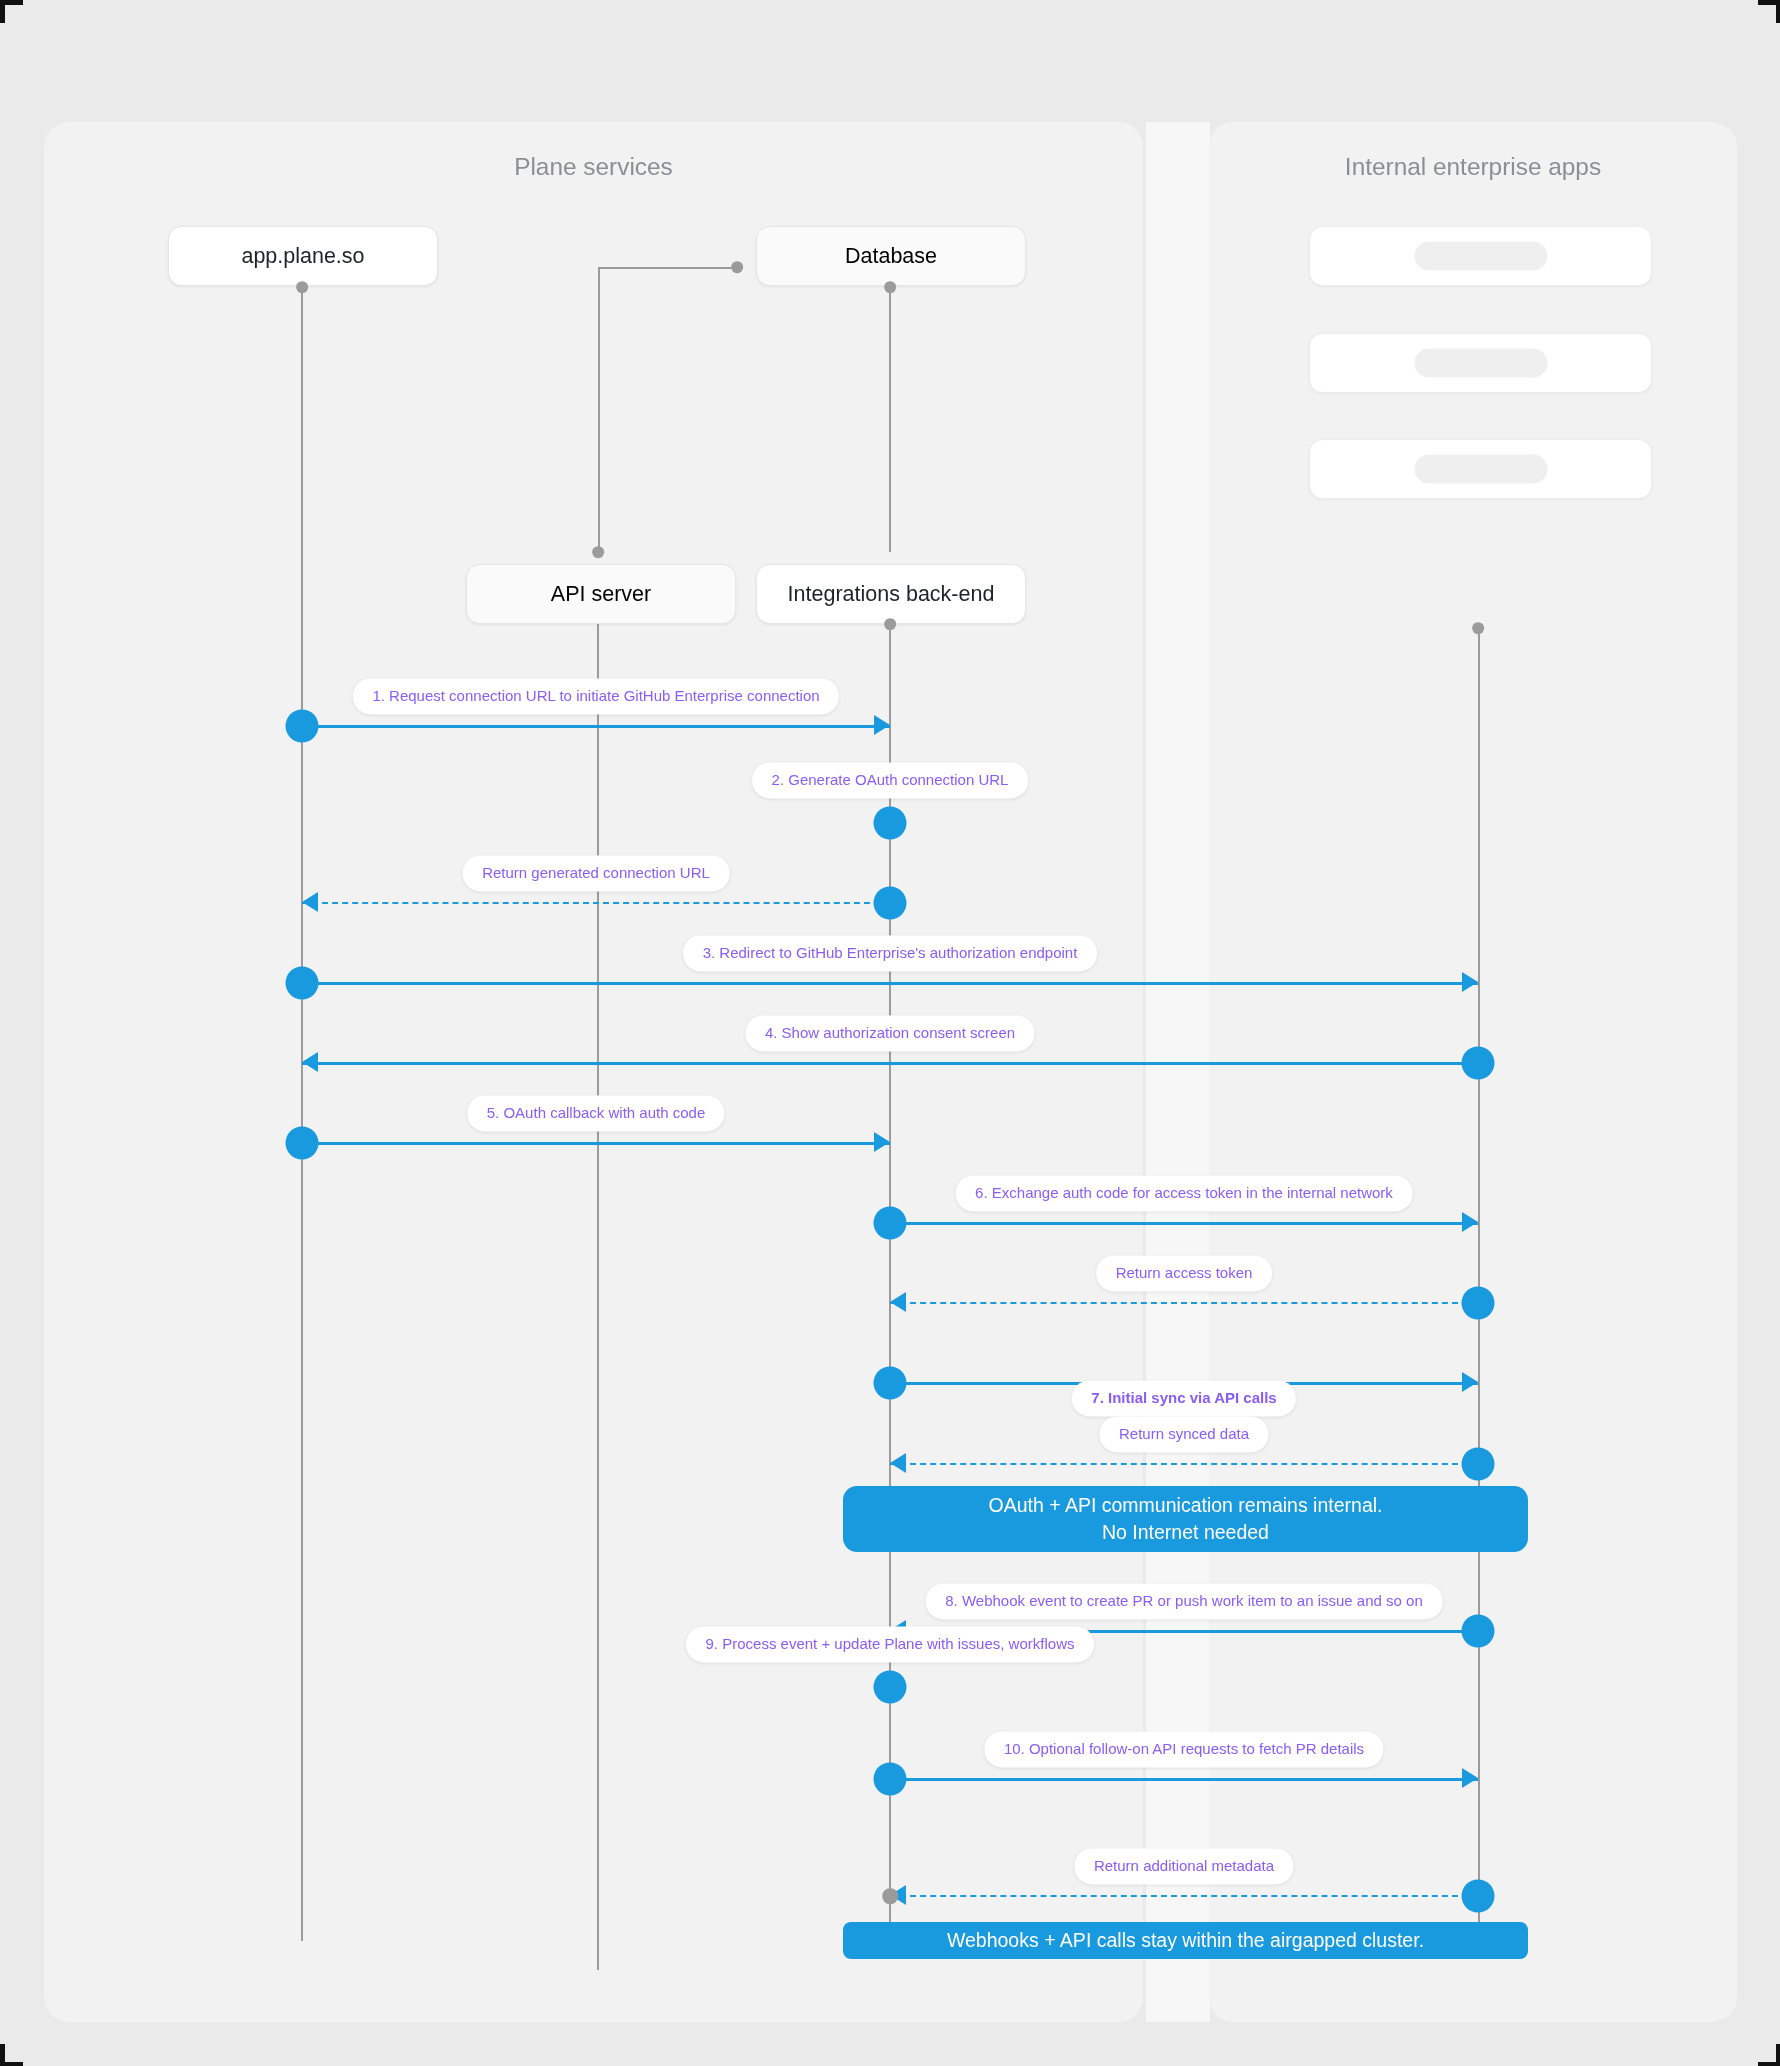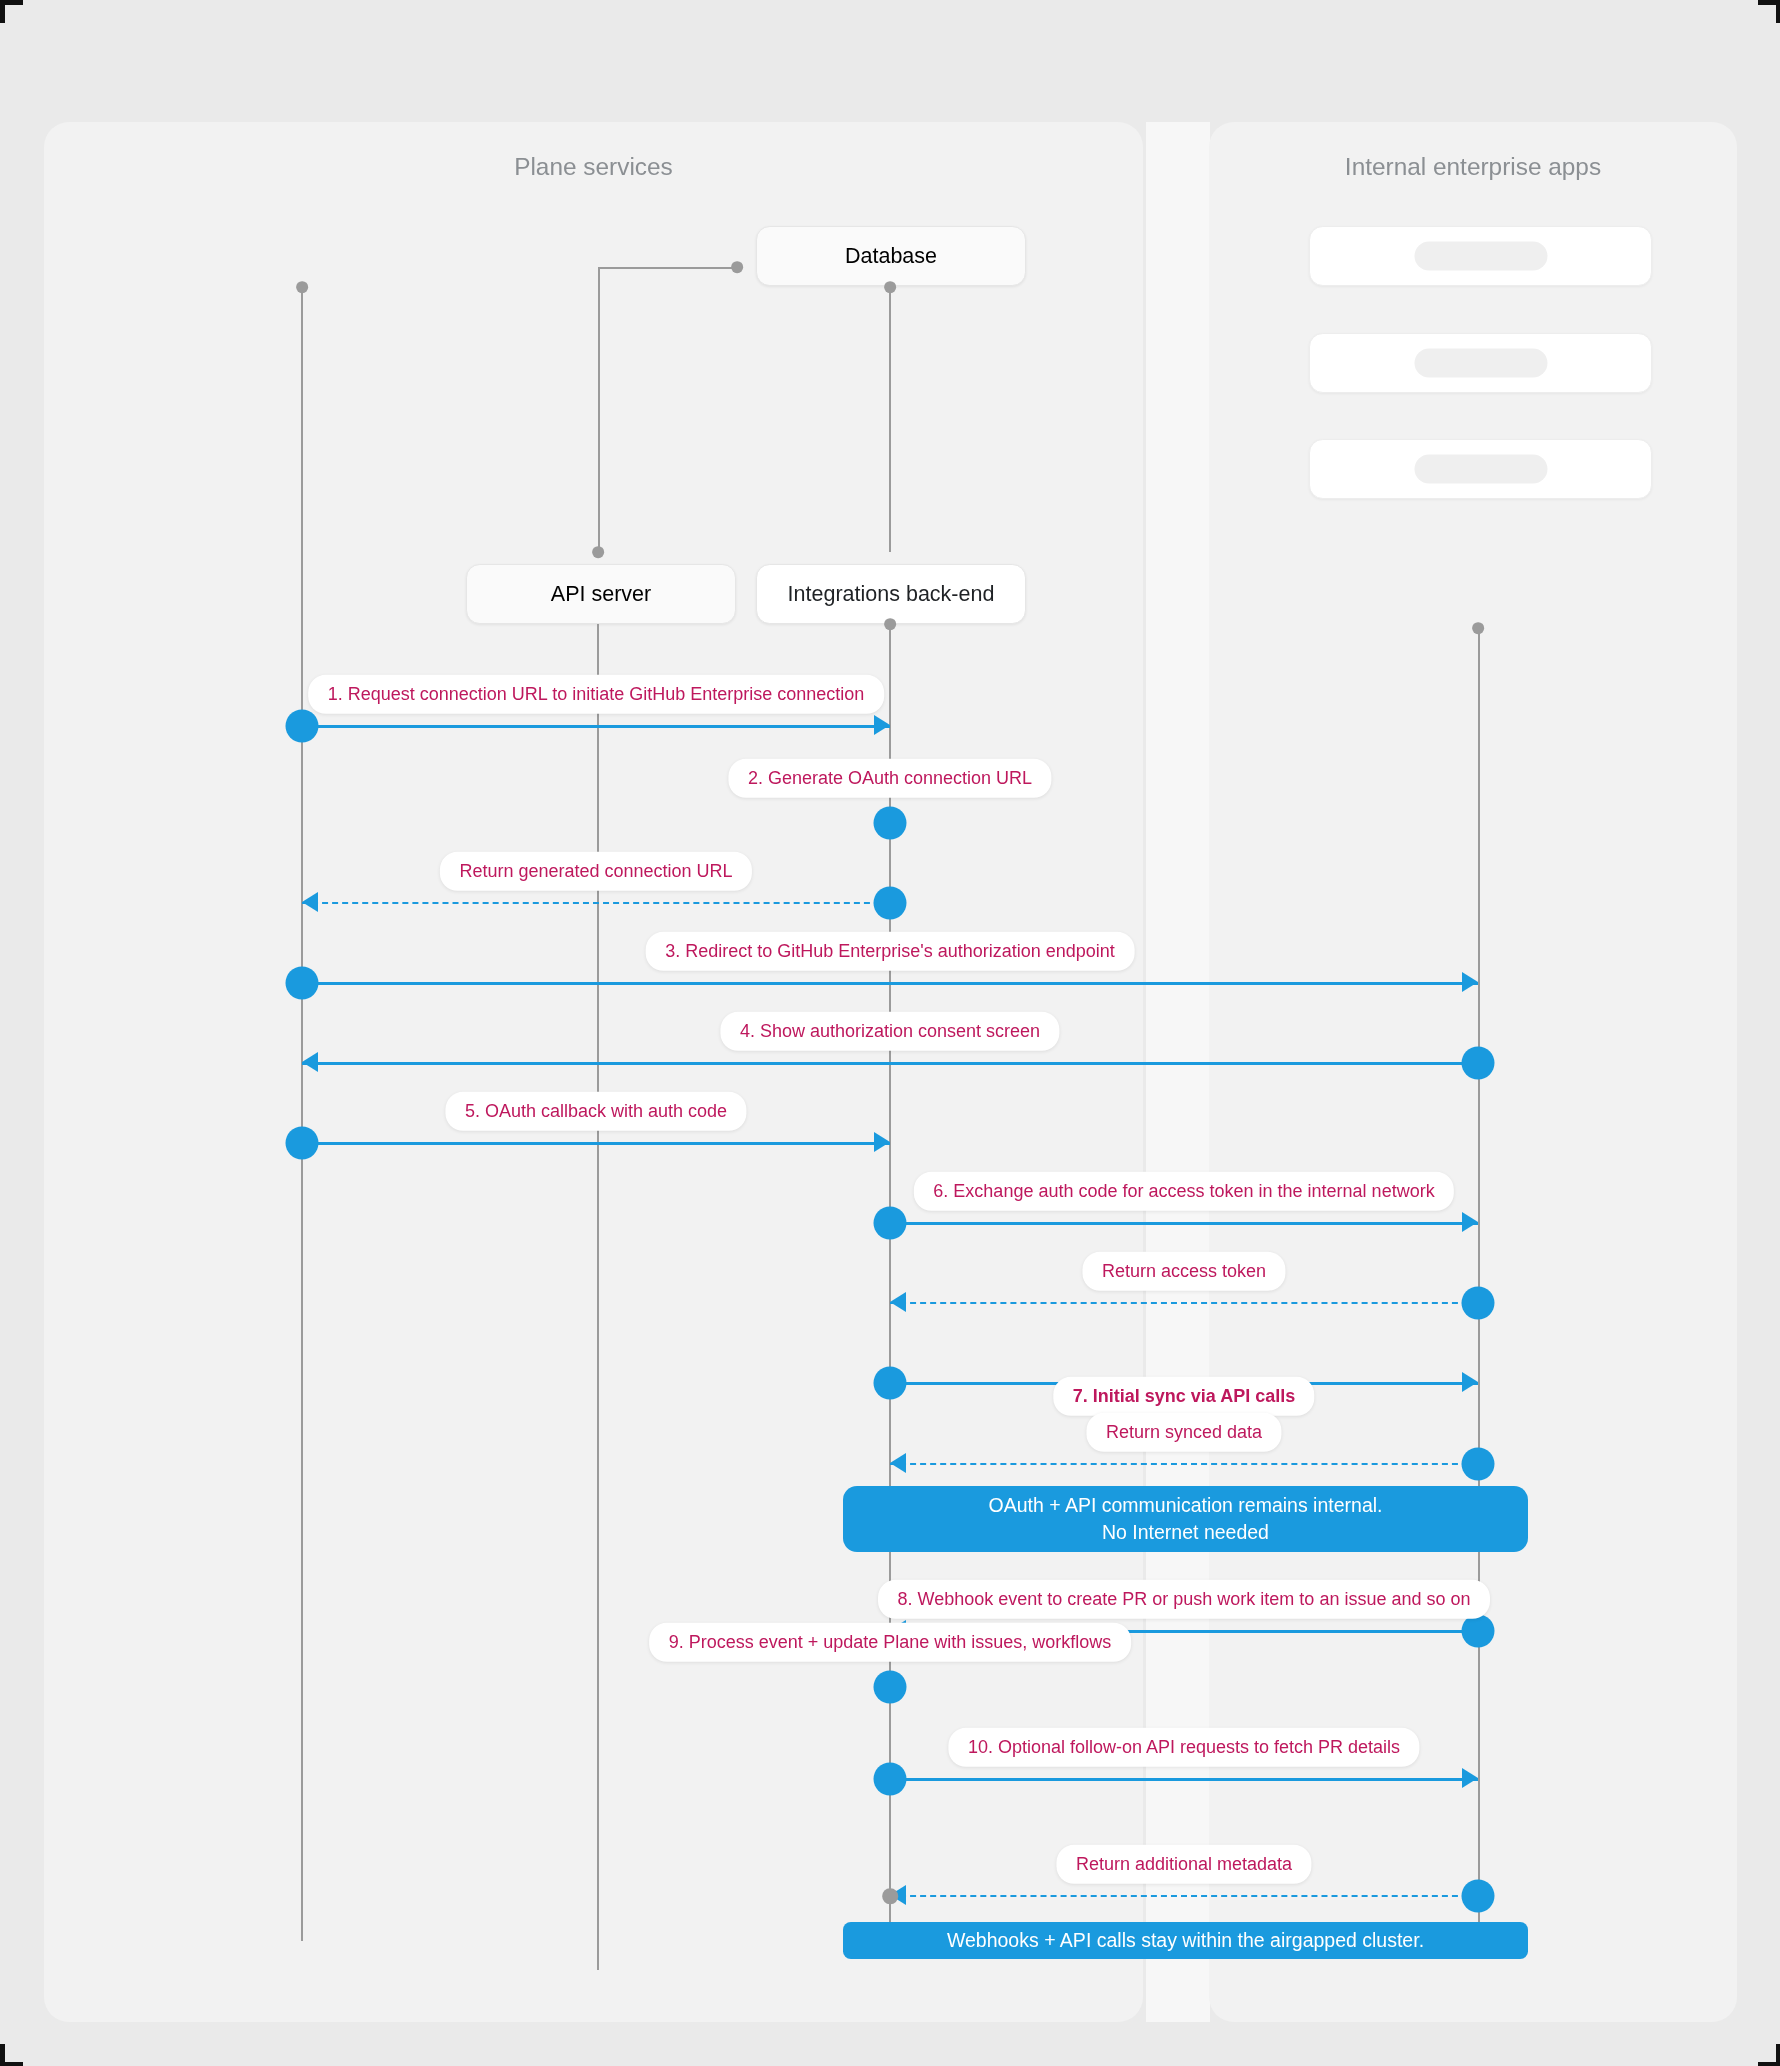--- a/index.html
+++ b/index.html
@@ -147,22 +147,22 @@
     background: #1a9ade;
     transform: translate(-50%,-50%);
   }
   .src-dot.grey { background:#9b9b9b; width:15.6px; height:15.6px; }
 
   .msg-label {
     position: absolute;
     background: #ffffff;
     border-radius: 17.6px;
     padding: 8.8px 19.5px;
-    font-size: 18px;
-    color: #be185d;
+    font-size: 15px;
+    color: #8b5cf6;
     white-space: nowrap;
     transform: translate(-50%, -100%);
     box-shadow: 0 1px 3.9px rgba(0,0,0,.09);
     line-height: 1.2;
   }
 
   
   .note {
     position: absolute;
     background: #1a9ade;
@@ -197,20 +197,21 @@
   <div id="band"></div>
 
   <div class="panel" id="panel-plane">
     <div class="panel-title">Plane services</div>
   </div>
 
   <div class="panel" id="panel-internal">
     <div class="panel-title">Internal enterprise apps</div>
   </div>
 
+  <div class="node" id="node-app">app.plane.so</div>
   <div class="node muted" id="node-db">Database</div>
   <div class="node muted" id="node-api">API server</div>
   <div class="node" id="node-integr">Integrations back-end</div>
 
   <div class="ghost-node" id="ghost-1">
     <div class="ghost-bar"></div>
   </div>
   <div class="ghost-node" id="ghost-2">
     <div class="ghost-bar"></div>
   </div>

